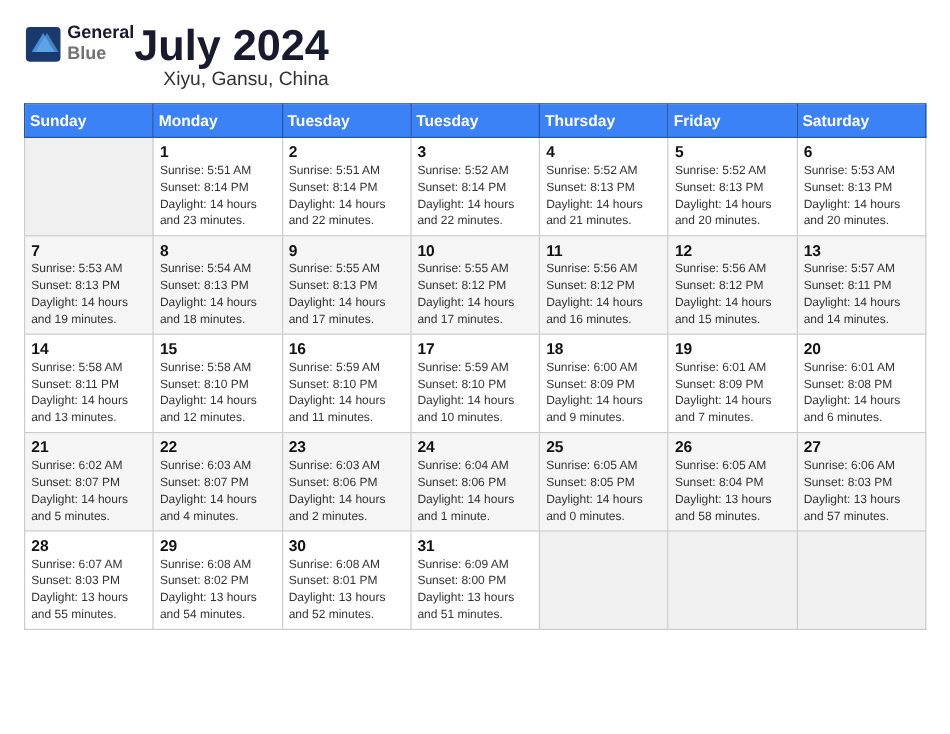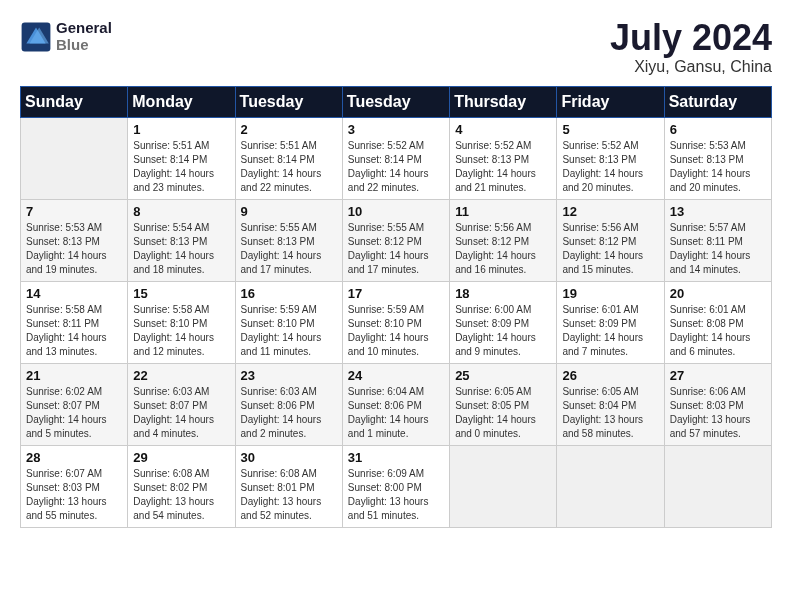--- a/index.html
+++ b/index.html
@@ -5,21 +5,21 @@
     * { box-sizing: border-box; margin: 0; padding: 0; }
     body {
       font-family: Arial, sans-serif;
       background: #fff;
       width: 792px;
       min-height: 612px;
       padding: 20px;
     }
     .header {
       display: flex;
-      justify-content: space-between;
+      justify-content: flex-start;
       align-items: flex-start;
       margin-bottom: 10px;
     }
     .logo {
       display: flex;
       align-items: center;
       gap: 4px;
     }
     .logo-text {
       display: flex;
@@ -46,25 +46,25 @@
       font-size: 16px;
       color: #333;
       margin-top: 2px;
     }
     table {
       width: 100%;
       border-collapse: collapse;
       font-size: 11px;
     }
     thead tr th {
-      background-color: #0f172a;
+      background-color: #3b82f6;
       color: #fff;
       padding: 6px 4px;
       text-align: left;
-      font-size: 16px;
+      font-size: 13px;
       font-weight: bold;
       border: 1px solid #2255a4;
     }
     tbody tr td {
       border: 1px solid #ccc;
       vertical-align: top;
       padding: 4px 5px;
       width: 107px;
       min-height: 80px;
     }

